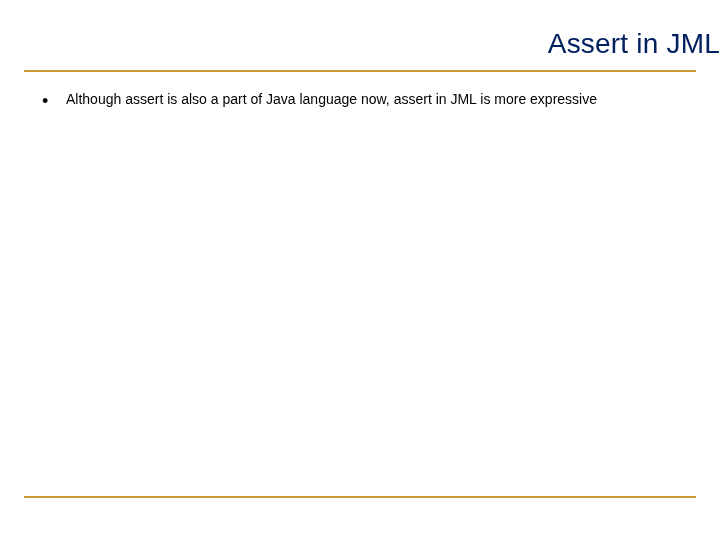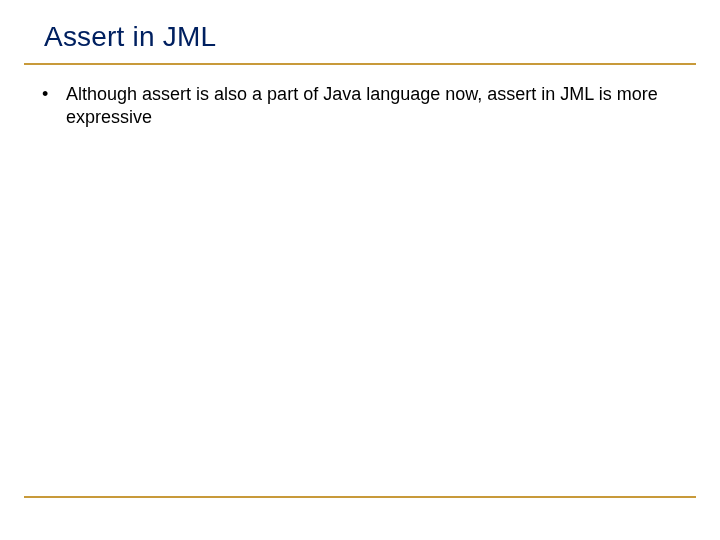--- a/index.html
+++ b/index.html
@@ -12,21 +12,22 @@
     font-family: Arial, Helvetica, sans-serif;
     color: #000;
   }
   .slide {
     width: 720px;
     height: 540px;
     position: relative;
     padding: 0;
   }
   .title-block {
-    padding: 21px 0 0 44px;
+    padding: 28px 0 0 44px;
+    text-align: right;
   }
   .title {
     font-size: 28px;
     color: #002060;
     font-weight: 400;
     margin: 0;
     letter-spacing: 0.2px;
   }
   .hr-top {
     margin: 10px 24px 0 24px;
@@ -37,21 +38,21 @@
   .body {
     padding: 18px 36px 0 36px;
   }
   ul.bullets {
     margin: 0;
     padding: 0 0 0 24px;
     list-style: none;
   }
   ul.bullets li {
     position: relative;
-    font-size: 18px;
+    font-size: 14px;
     line-height: 1.3;
     padding-left: 6px;
     margin-bottom: 7px;
   }
   ul.bullets li::before {
     content: "•";
     position: absolute;
     left: -18px;
     top: 0;
     font-size: 18px;

